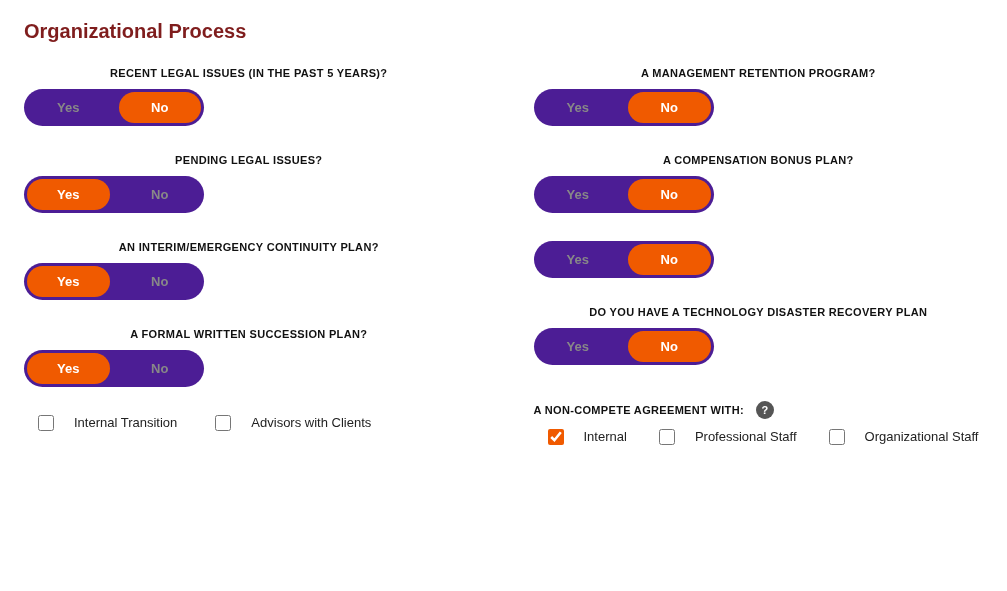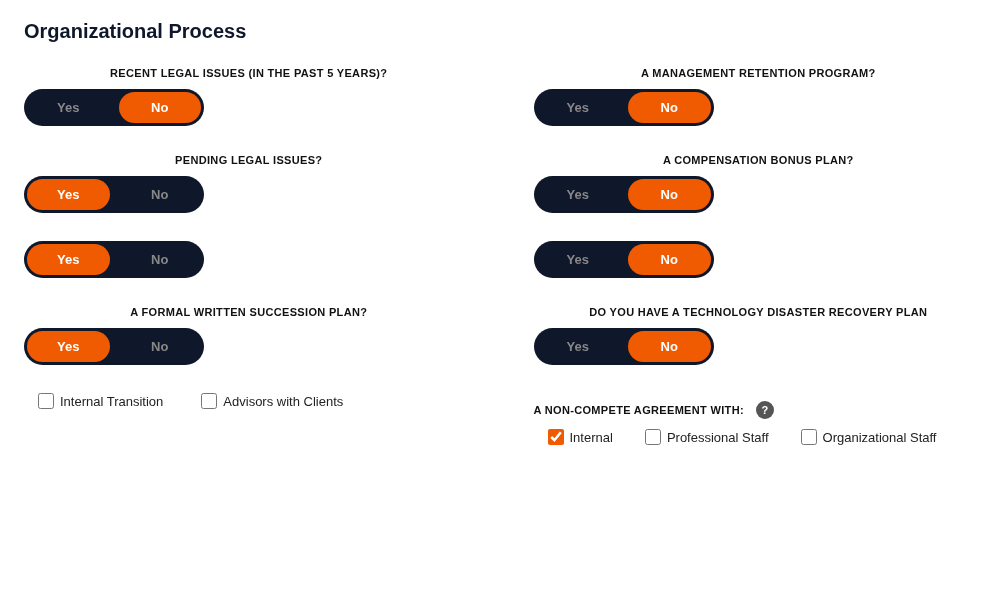--- a/index.html
+++ b/index.html
@@ -7,21 +7,21 @@
       font-family: Arial, sans-serif;
       background: #fff;
       padding: 20px 24px;
       color: #222;
       font-size: 13px;
     }
     h1 {
       font-size: 20px;
       font-weight: 900;
       margin-bottom: 24px;
-      color: #0f172a;
+      color: #7f1d1d;
     }
     .main-grid {
       display: grid;
       grid-template-columns: 1fr 1fr;
       column-gap: 60px;
       row-gap: 0;
     }
     .question-block {
       margin-bottom: 28px;
     }
@@ -29,21 +29,21 @@
       font-size: 11px;
       font-weight: 700;
       letter-spacing: 0.03em;
       color: #111;
       margin-bottom: 10px;
       text-transform: uppercase;
       text-align: center;
     }
     .toggle-group {
       display: inline-flex;
-      background: #0f172a;
+      background: #4c1d95;
       border-radius: 30px;
       padding: 3px;
       gap: 9px;
       width: 180px;
     }
     .toggle-btn {
       flex: 1;
       border: none;
       border-radius: 25px;
       padding: 8px 0;
@@ -70,22 +70,21 @@
     
     .bottom-row {
       display: flex;
       align-items: center;
       gap: 24px;
       margin-top: 8px;
       margin-bottom: 20px;
     }
     .checkbox-item {
       display: flex;
-      align-items: center;
-      gap: 6px;
+      gap: 20px;
       font-size: 13px;
       color: #222;
       padding-left: 14px;
     }
     .checkbox-item input[type="checkbox"] {
       width: 16px;
       height: 16px;
       accent-color: #f05a00;
       cursor: pointer;
     }
@@ -133,21 +132,21 @@
   <div id="left-col">
     <div id="left-questions">
         <div class="question-block"><div class="question-label">RECENT LEGAL ISSUES (IN THE PAST 5 YEARS)?</div><div class="toggle-group">
             <button class="toggle-btn inactive">Yes</button>
             <button class="toggle-btn active-no">No</button>
           </div></div>
         <div class="question-block"><div class="question-label">PENDING LEGAL ISSUES?</div><div class="toggle-group">
             <button class="toggle-btn active-yes">Yes</button>
             <button class="toggle-btn inactive">No</button>
           </div></div>
-        <div class="question-block"><div class="toggle-group">
+        <div class="question-block"><div class="question-label">AN INTERIM/EMERGENCY CONTINUITY PLAN?</div><div class="toggle-group">
             <button class="toggle-btn active-yes">Yes</button>
             <button class="toggle-btn inactive">No</button>
           </div></div>
         <div class="question-block"><div class="question-label">A FORMAL WRITTEN SUCCESSION PLAN?</div><div class="toggle-group">
             <button class="toggle-btn active-yes">Yes</button>
             <button class="toggle-btn inactive">No</button>
           </div></div>
       </div>
 
     <div class="bottom-row">

